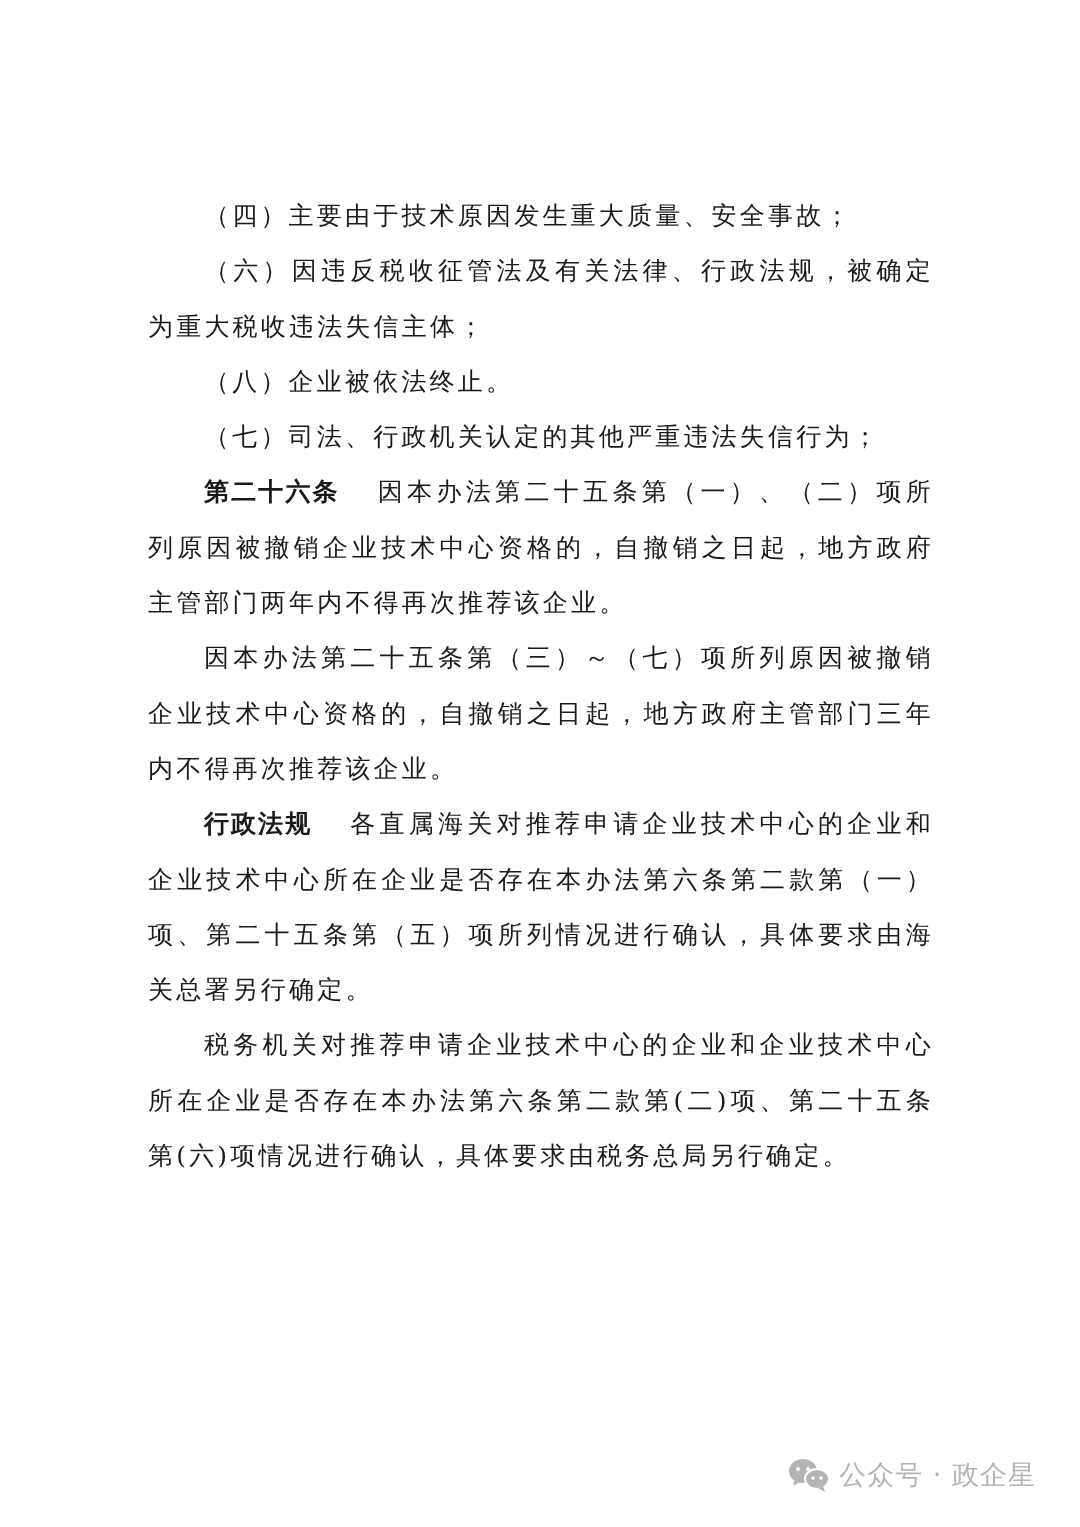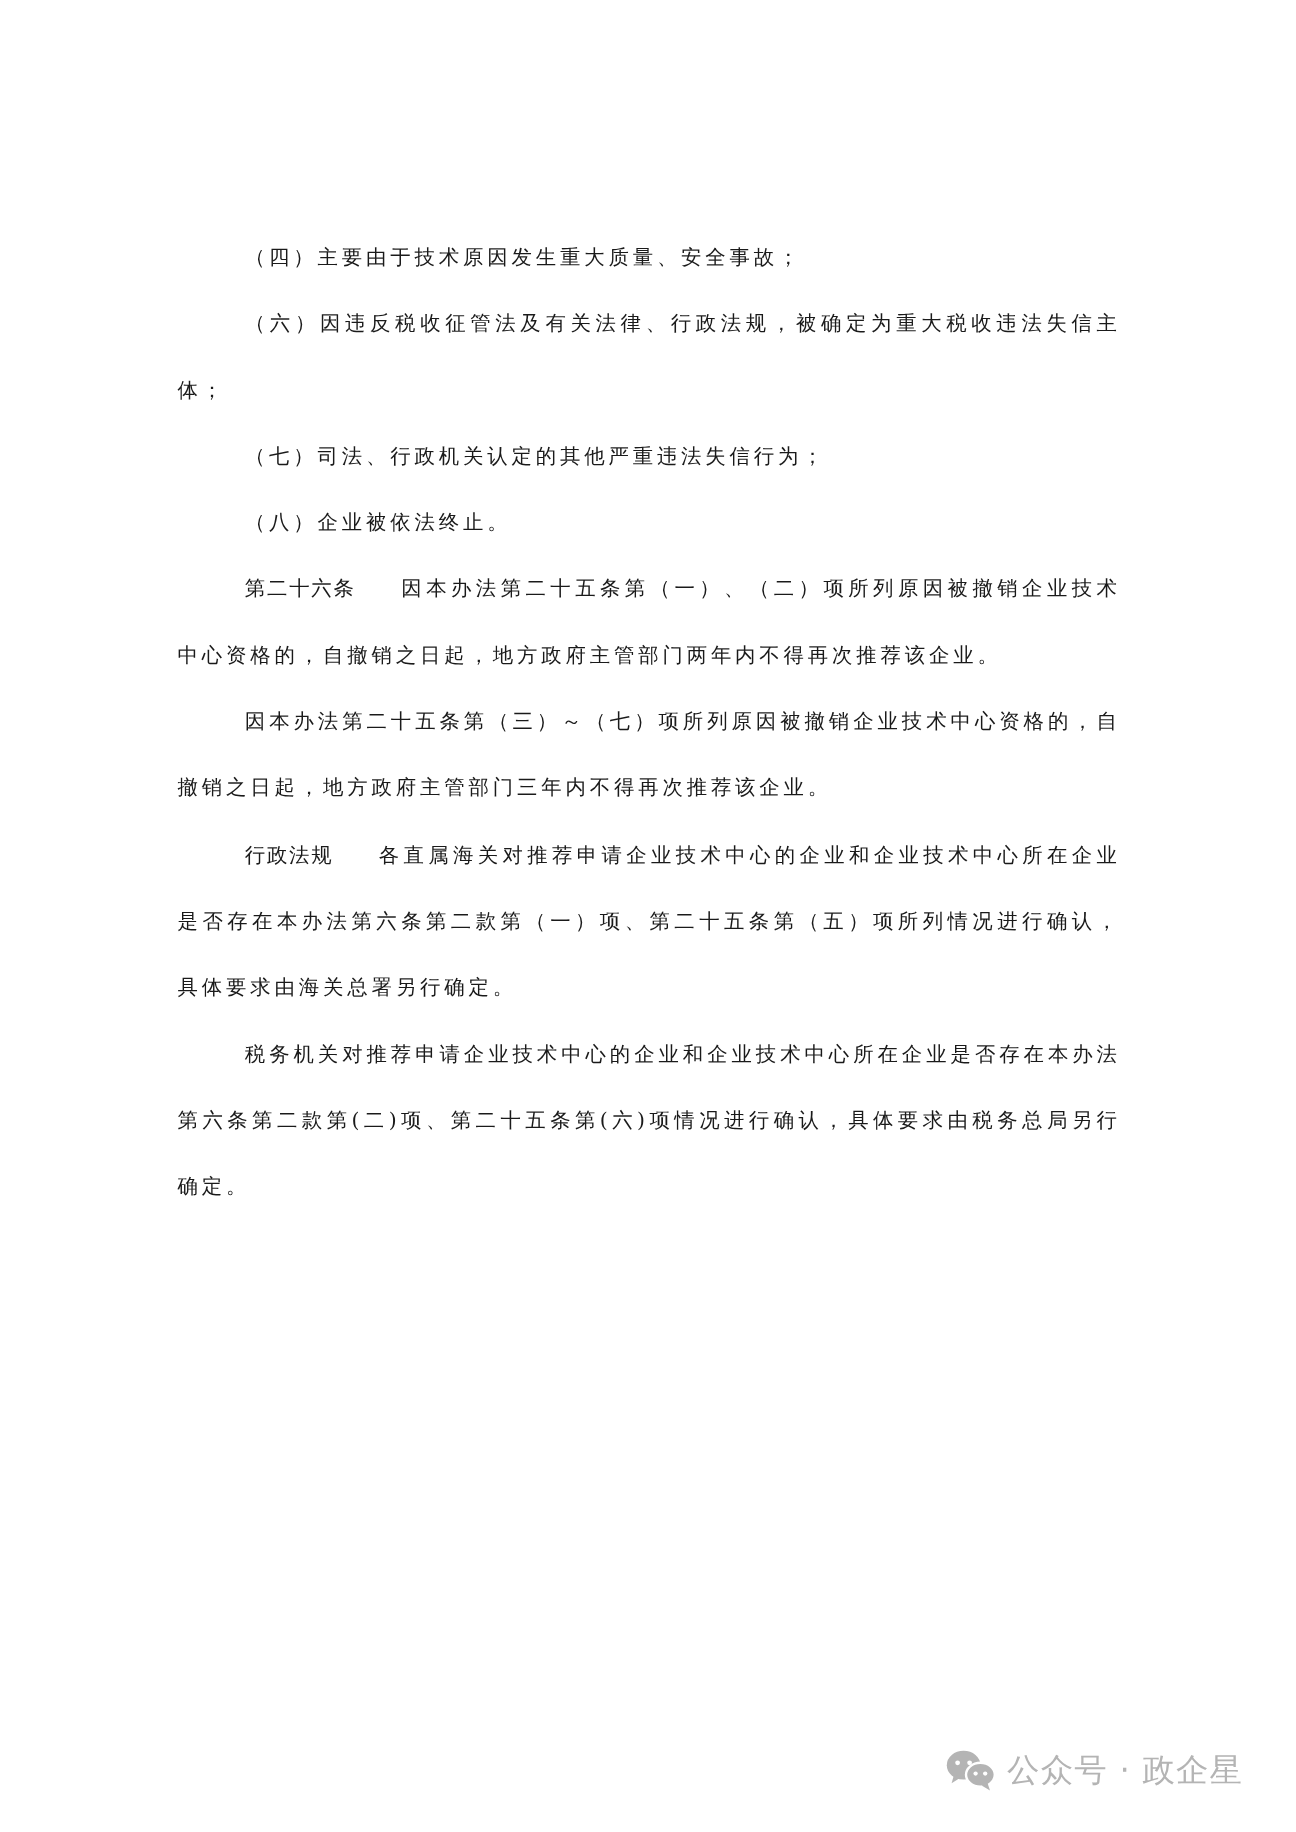--- a/index.html
+++ b/index.html
@@ -16,33 +16,33 @@
       color: #1a1a1a;
     }
     .page {
       position: absolute;
       left: 148px;
       top: 188px;
       width: 786px;
     }
     .para {
       margin: 0;
-      font-size: 17px;
+      font-size: 25px;
       line-height: 55.3px;
       letter-spacing: 3.2px;
       text-align: justify;
       text-align-last: left;
       word-break: break-all;
     }
     .indent {
       text-indent: 56px;
     }
     .article-no {
       font-family: "DejaVu Sans", "Liberation Sans", sans-serif;
-      font-weight: normal;
+      font-weight: bold;
       letter-spacing: 1px;
       margin-right: 38px;
     }
     .watermark {
       position: absolute;
       right: 44px;
       bottom: 34px;
       display: flex;
       align-items: center;
       color: #b4b4b4;
@@ -60,24 +60,24 @@
 <body>
 
 <div class="page">
   <p class="para indent">
     <span>（四）主要由于技术原因发生重大质量、安全事故；</span>
   </p>
   <p class="para indent">
     <span>（六）因违反税收征管法及有关法律、行政法规，被确定为重大税收违法失信主体；</span>
   </p>
   <p class="para indent">
-    <span>（七）司法、行政机关认定的其他严重违法失信行为；</span>
+    <span>（八）企业被依法终止。</span>
   </p>
   <p class="para indent">
-    <span>（八）企业被依法终止。</span>
+    <span>（七）司法、行政机关认定的其他严重违法失信行为；</span>
   </p>
   <p class="para indent">
     <span class="article-no">第二十六条</span><span>因本办法第二十五条第（一）、（二）项所列原因被撤销企业技术中心资格的，自撤销之日起，地方政府主管部门两年内不得再次推荐该企业。</span>
   </p>
   <p class="para indent">
     <span>因本办法第二十五条第（三）～（七）项所列原因被撤销企业技术中心资格的，自撤销之日起，地方政府主管部门三年内不得再次推荐该企业。</span>
   </p>
   <p class="para indent">
     <span class="article-no">行政法规</span><span>各直属海关对推荐申请企业技术中心的企业和企业技术中心所在企业是否存在本办法第六条第二款第（一）项、第二十五条第（五）项所列情况进行确认，具体要求由海关总署另行确定。</span>
   </p>

